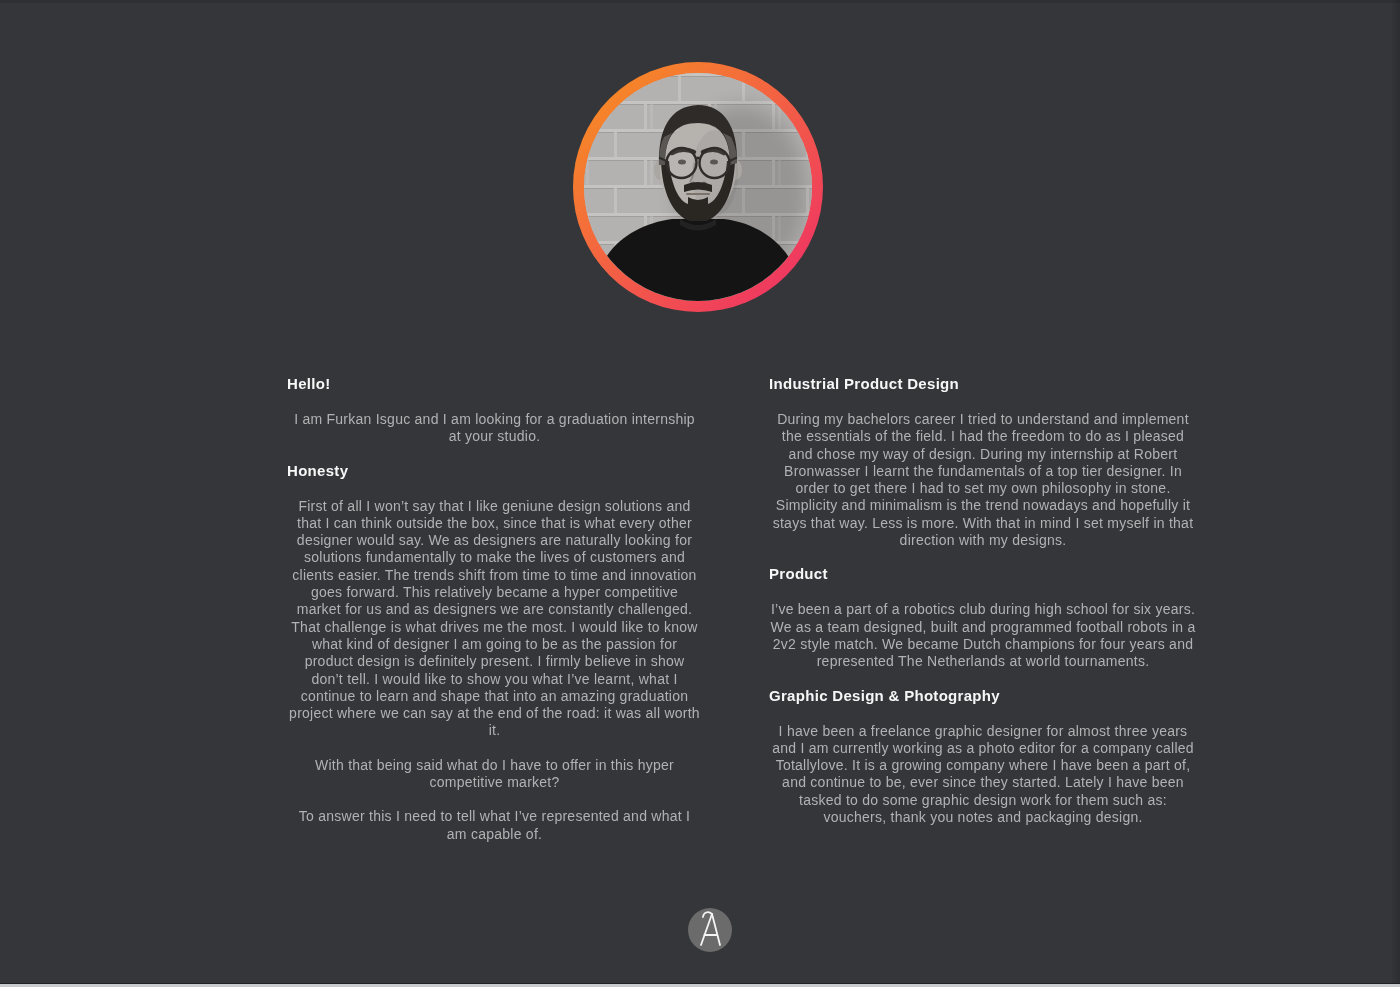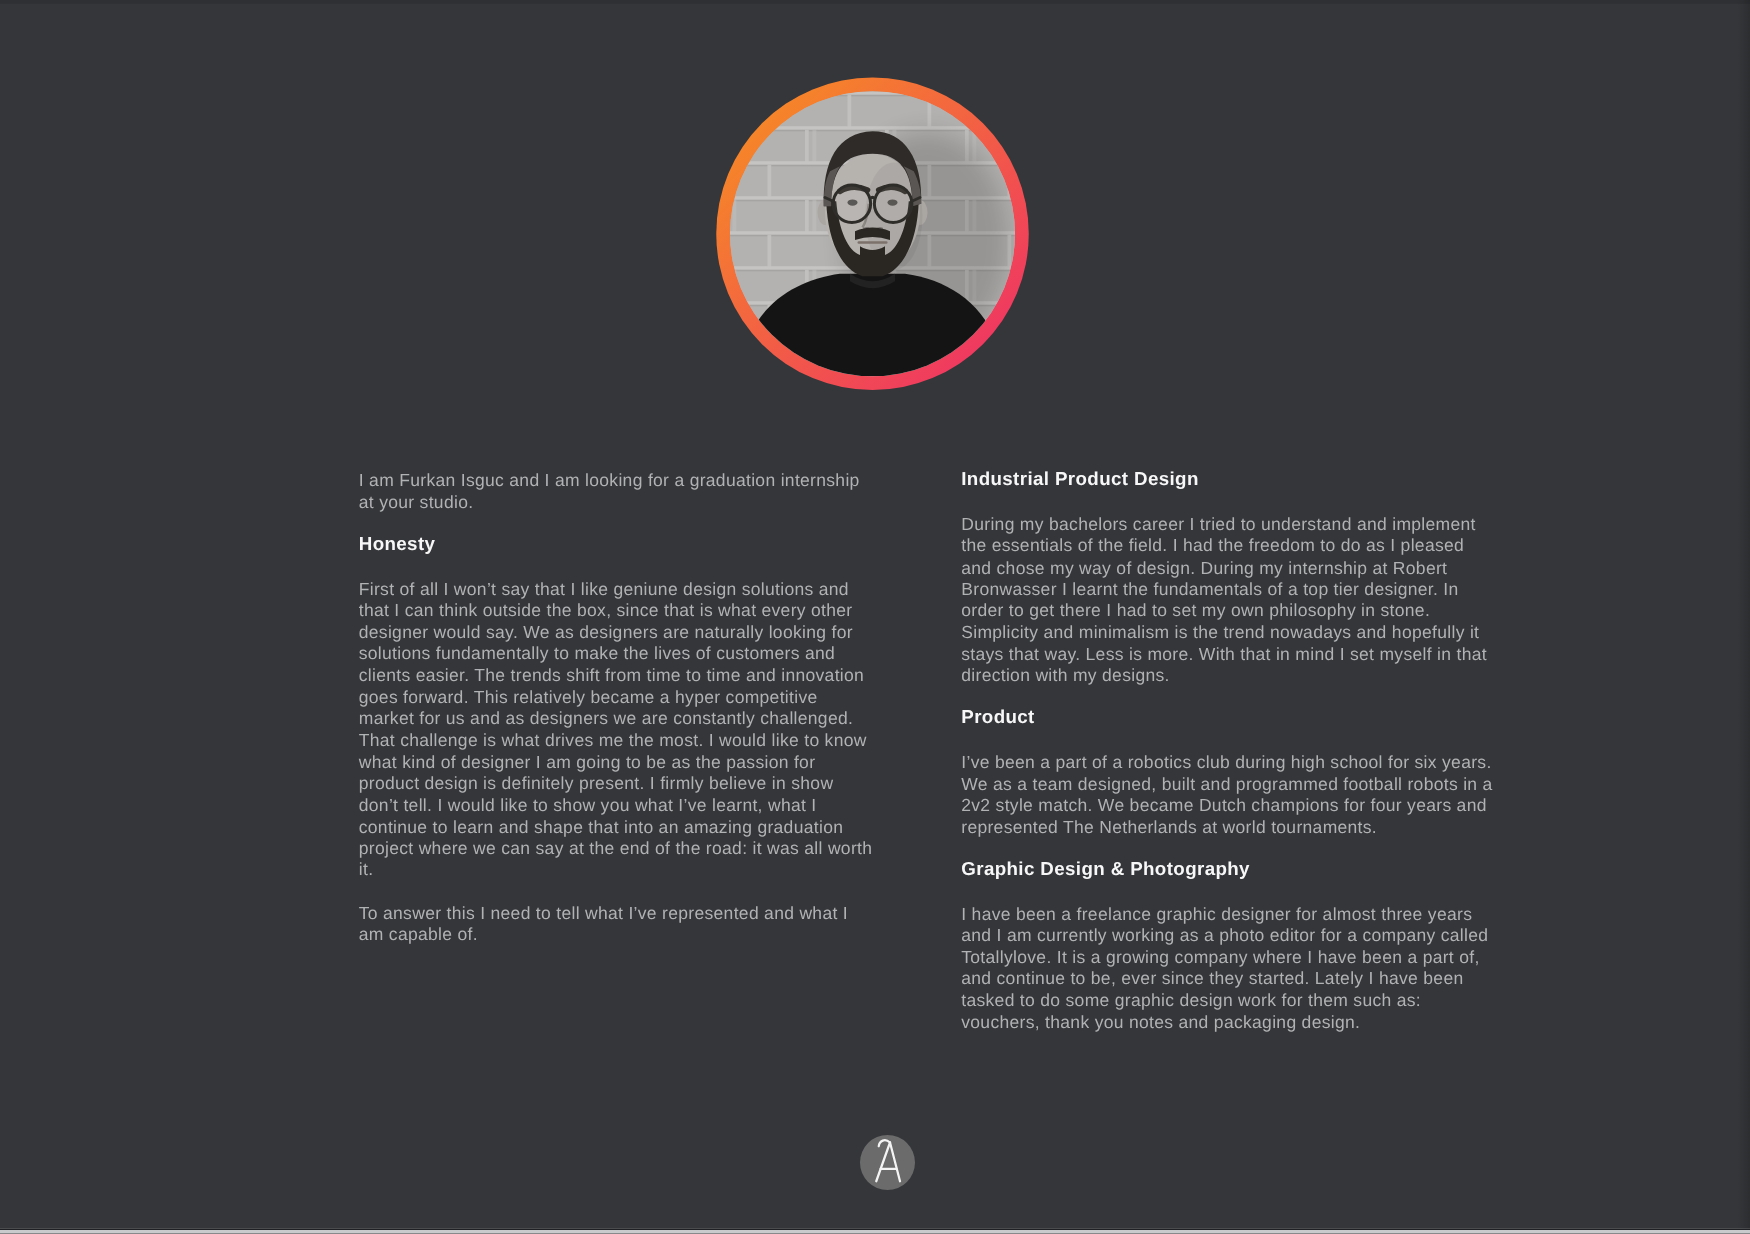--- a/index.html
+++ b/index.html
@@ -24,21 +24,21 @@
   }
   .avatar-photo svg{display:block;}
 
   .col{position:absolute;top:376px;font-size:14px;line-height:17.3px;letter-spacing:0.25px;color:#b1b2b4;}
   .col-left{left:287px;width:415px;}
   .col-right{left:737px;width:428px;margin-left:32px;}
   .col h2{
     font-size:15px;line-height:15px;font-weight:bold;color:#f7f7f8;
     letter-spacing:0.3px;margin:0 0 20px 0;
   }
-  .col p{margin:0 0 17px 0;}
+  .col p{margin:0 0 17px 0;text-align:center;}
 
   .footer-logo{
     position:absolute;left:688px;top:908px;width:44px;height:44px;border-radius:50%;
     background:#6b6b6b;display:flex;align-items:center;justify-content:center;cursor:pointer;
   }
   .footer-logo svg{display:block;}
 </style>
 </head>
 <body style="background: rgb(52, 54, 57);">
 
@@ -97,23 +97,25 @@
 
       <circle cx="97.5" cy="90" r="15" stroke="#2f2d2a" stroke-width="2.4" fill="rgba(255,255,255,0.05)"></circle>
       <circle cx="130.5" cy="90" r="15" stroke="#2f2d2a" stroke-width="2.4" fill="rgba(255,255,255,0.05)"></circle>
       <path d="M 112.5 86 Q 114 83.5 115.5 86" stroke="#2f2d2a" stroke-width="2.4" fill="none"></path>
       <path d="M 82.5 88 L 76 85 M 145.5 88 L 152 85" stroke="#2f2d2a" stroke-width="2.4" stroke-linecap="round"></path>
     </svg>
   </div>
 </div>
 
 <div class="col col-left">
+  <h2>Hello!</h2>
   <p>I am Furkan Isguc and I am looking for a graduation internship at your studio.</p>
   <h2>Honesty</h2>
   <p>First of all I won’t say that I like geniune design solutions and that I can think outside the box, since that is what every other designer would say. We as designers are naturally looking for solutions fundamentally to make the lives of customers and clients easier. The trends shift from time to time and innovation goes forward. This relatively became a hyper competitive market for us and as designers we are constantly challenged. That challenge is what drives me the most. I would like to know what kind of designer I am going to be as the passion for product design is definitely present. I firmly believe in show don’t tell. I would like to show you what I’ve learnt, what I continue to learn and shape that into an amazing graduation project where we can say at the end of the road: it was all worth it.</p>
+  <p>With that being said what do I have to offer in this hyper competitive market?</p>
   <p>To answer this I need to tell what I’ve represented and what I am capable of.</p>
 </div>
 
 <div class="col col-right">
   <h2>Industrial Product Design</h2>
   <p>During my bachelors career I tried to understand and implement the essentials of the field. I had the freedom to do as I pleased and chose my way of design. During my internship at Robert Bronwasser I learnt the fundamentals of a top tier designer. In order to get there I had to set my own philosophy in stone. Simplicity and minimalism is the trend nowadays and hopefully it stays that way. Less is more. With that in mind I set myself in that direction with my designs.</p>
   <h2>Product</h2>
   <p>I’ve been a part of a robotics club during high school for six years. We as a team designed, built and programmed football robots in a 2v2 style match. We became Dutch champions for four years and represented The Netherlands at world tournaments.</p>
   <h2>Graphic Design &amp; Photography</h2>
   <p>I have been a freelance graphic designer for almost three years and I am currently working as a photo editor for a company called Totallylove. It is a growing company where I have been a part of, and continue to be, ever since they started. Lately I have been tasked to do some graphic design work for them such as: vouchers, thank you notes and packaging design.</p>

